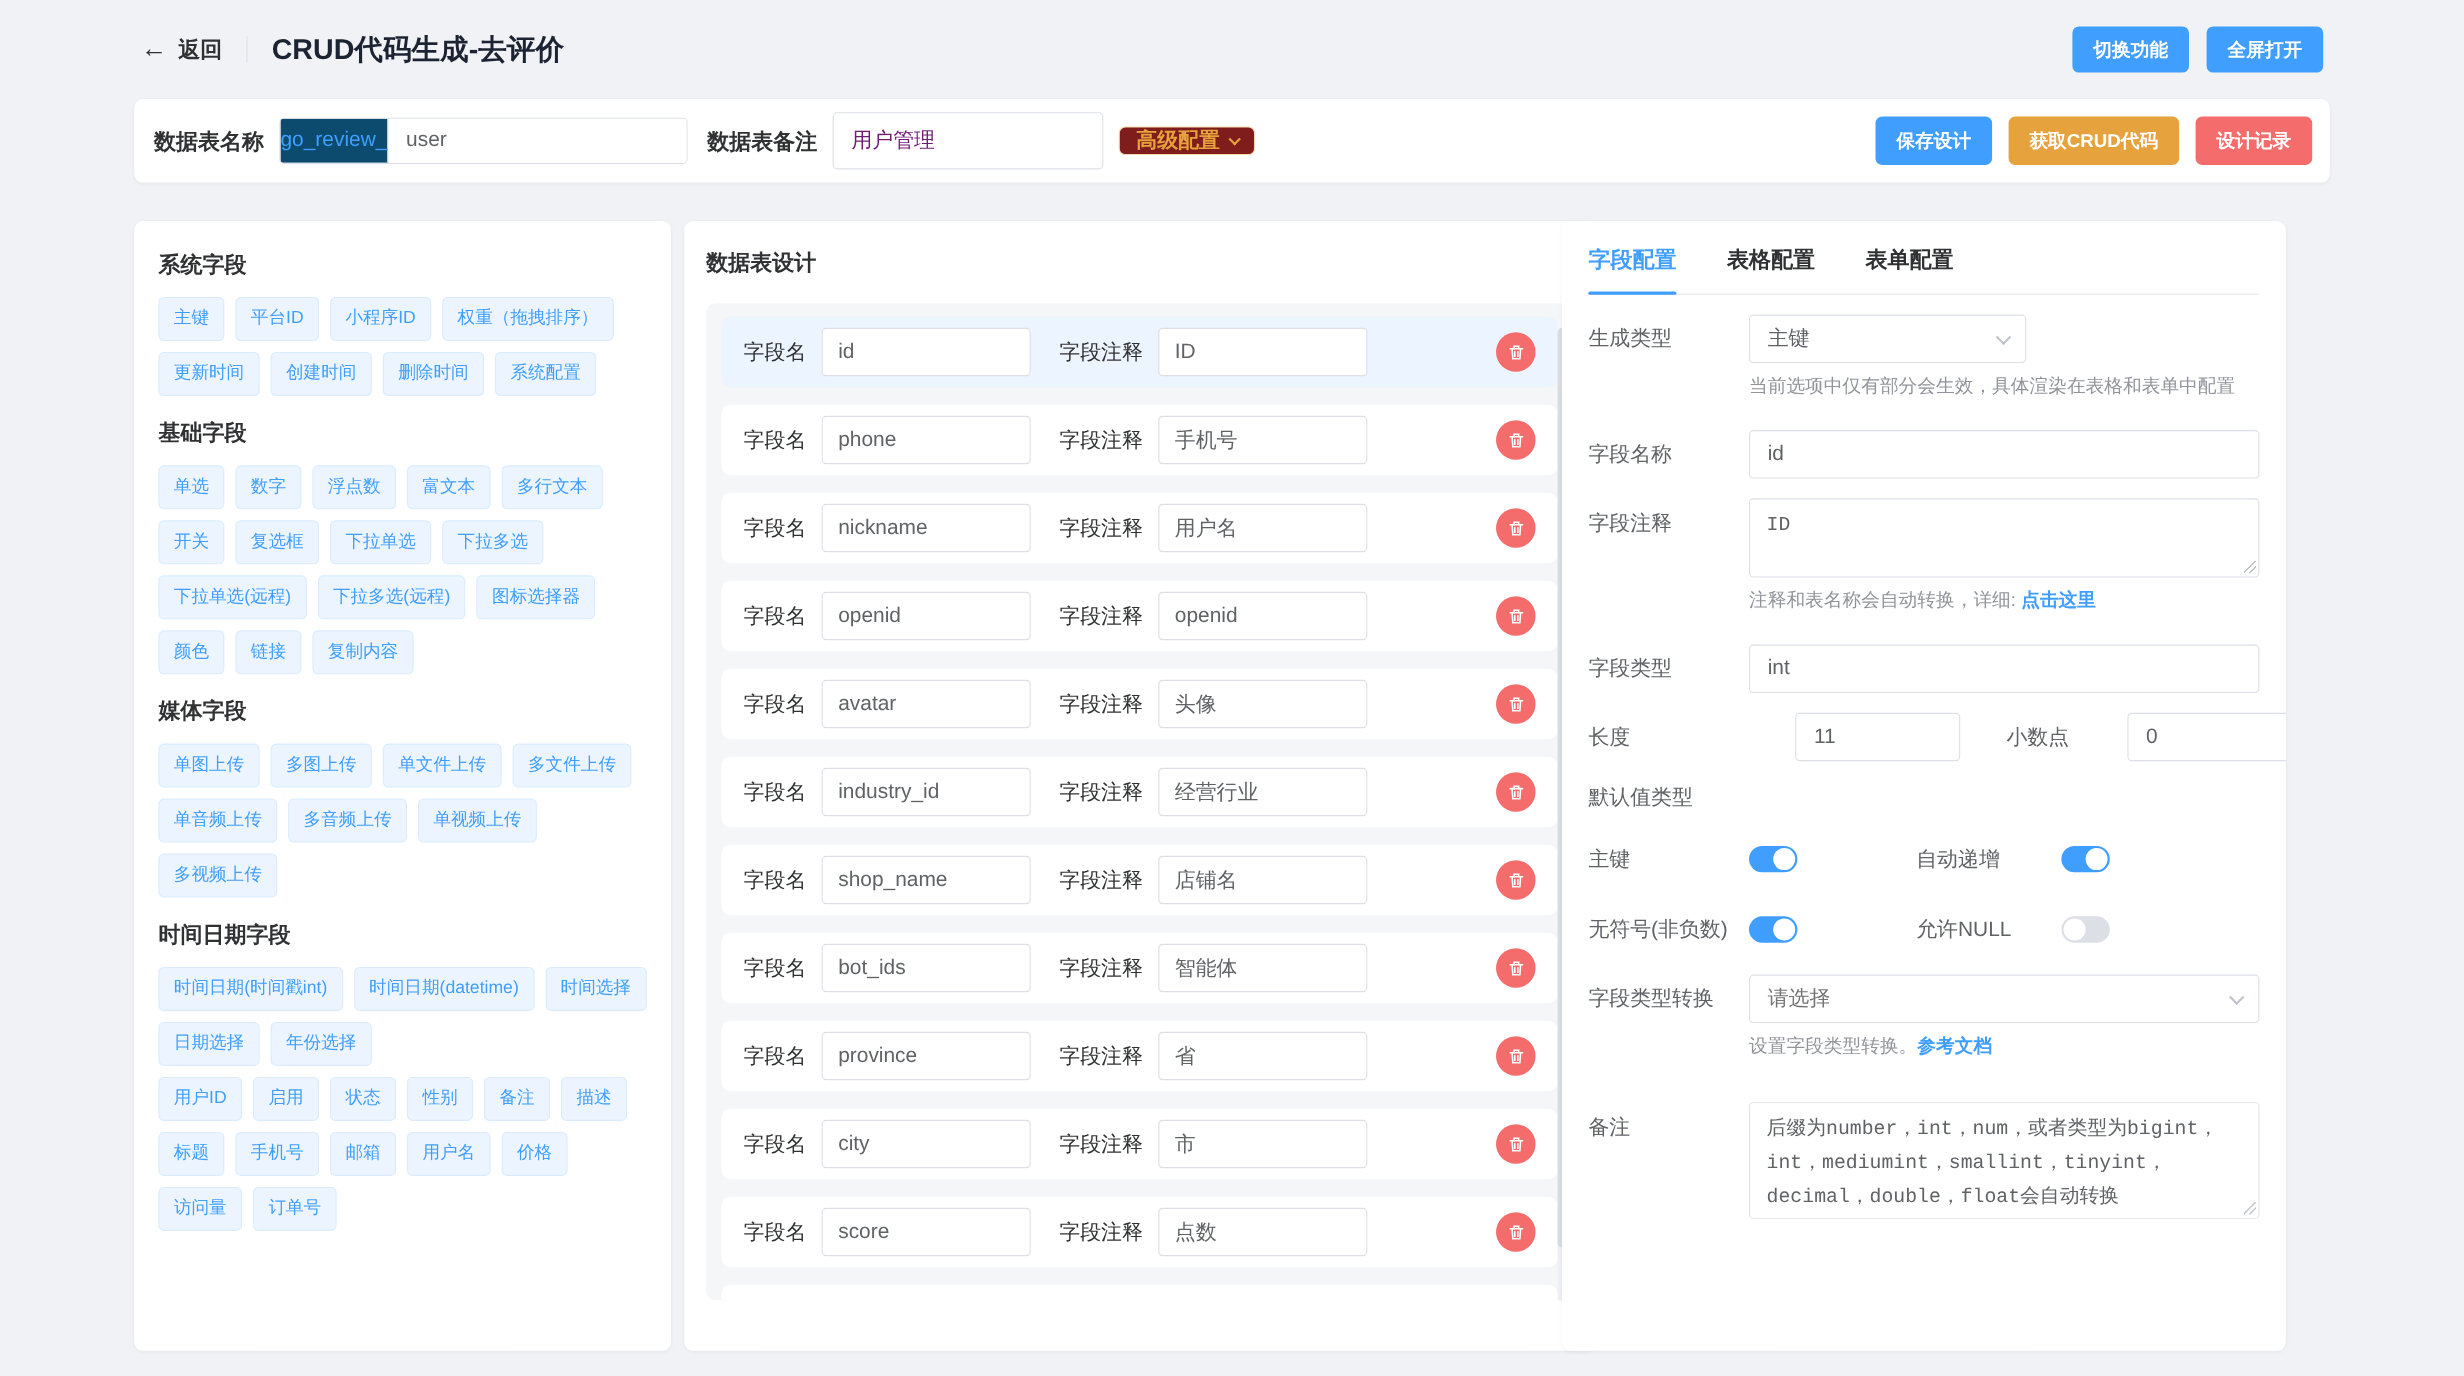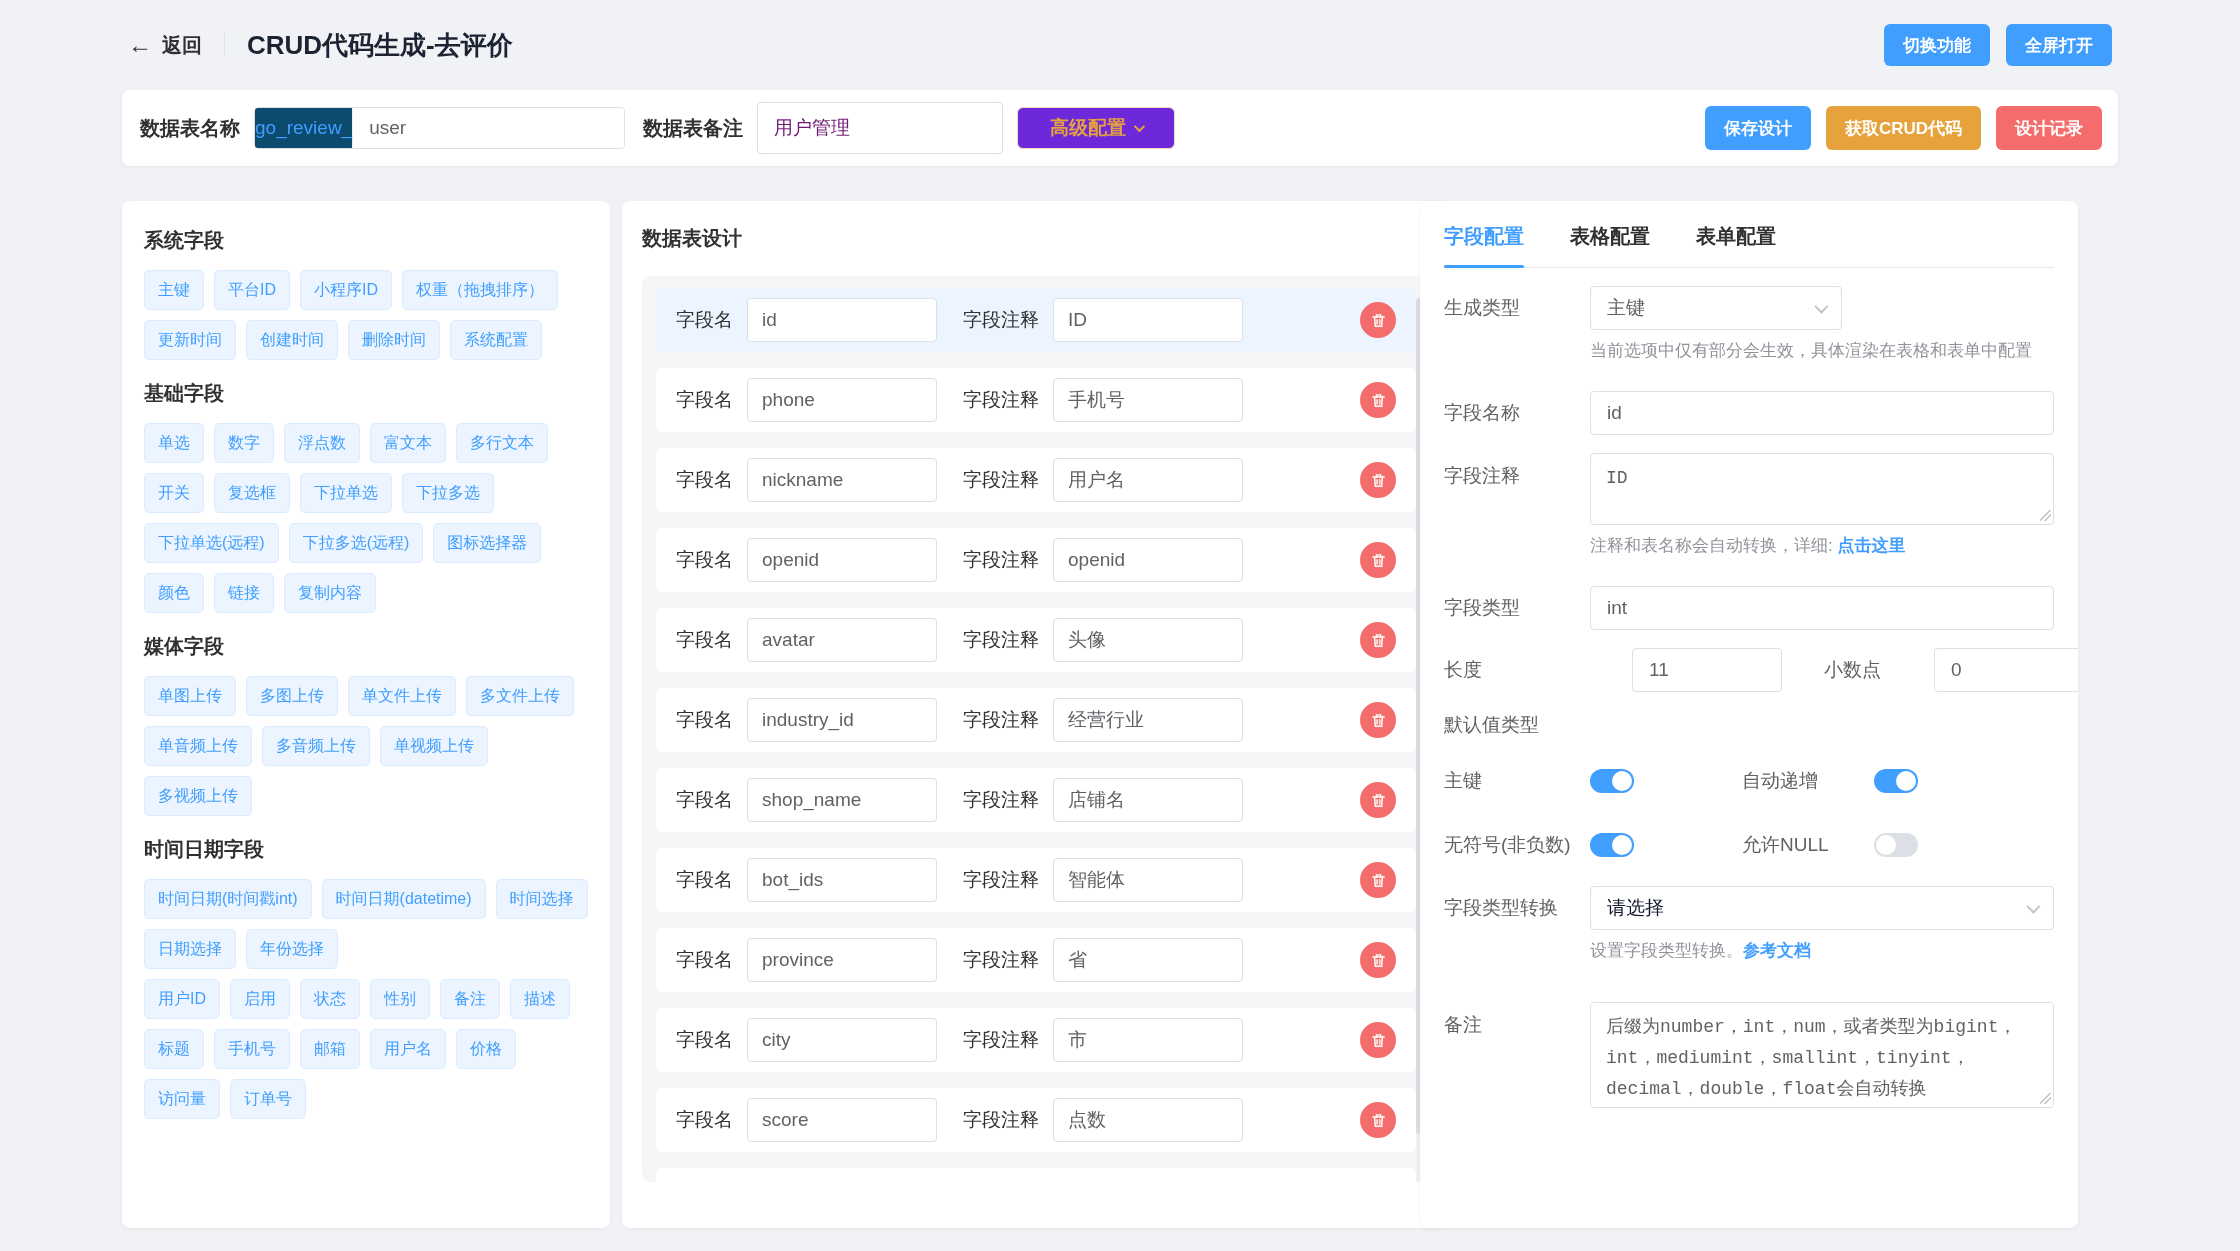--- a/index.html
+++ b/index.html
@@ -27,21 +27,21 @@
   .btn-red { background:#f56c6c; }
 
   
   .toolbar { left:122px; right:122px; top:90px; height:76px; display:flex; align-items:center; padding:0 16px 0 18px; }
   .tb-label { font-size:20px; font-weight:600; color:#303133; white-space:nowrap; }
   .name-input { display:flex; width:371px; height:42px; border:1px solid #dcdfe6; border-radius:4px; overflow:hidden; margin-left:14px; background:#fff; }
   .name-prefix { width:133px; background:#0c4a6e; color:#409eff; font-size:19px; display:flex; align-items:center; justify-content:center; border-right:1px solid #ebeef5; }
   .name-value { flex:1; border:none; outline:none; font-size:19px; color:#606266; padding:0 16px; font-family:inherit; }
   .plain-input { height:52px; border:1px solid #dcdfe6; border-radius:4px; font-size:19px; color:#701a75; padding:0 16px; outline:none; font-family:inherit; background:#fff; }
   .comment-input { width:246px; margin-left:14px; }
-  .adv-btn { margin-left:14px; height:42px; padding:0 32px; display:inline-flex; align-items:center; gap:8px; background:#6d28d9; border:1px solid #f5dab1; color:#e6a23c; border-radius:6px; font-size:19px; font-weight:600; cursor:pointer; white-space:nowrap; }
+  .adv-btn { margin-left:14px; height:26px; padding:0 15px; display:inline-flex; align-items:center; gap:8px; background:#7f1d1d; border:1px solid #f5dab1; color:#e6a23c; border-radius:6px; font-size:19px; font-weight:600; cursor:pointer; white-space:nowrap; }
   .toolbar-actions { margin-left:auto; display:flex; gap:15px; }
   .btn-lg { height:44px; }
 
   
   .chev { width:10px; height:10px; border-right:2px solid currentColor; border-bottom:2px solid currentColor; transform:rotate(45deg) translateY(-2px); display:inline-block; }
   .chev-gray { color:#c0c4cc; }
 
   
   .left-panel { left:122px; top:201px; width:488px; height:1027px; padding:20px 22px; overflow:hidden; }
   .section-title { font-size:20px; font-weight:700; color:#303133; margin:20px 0 16px; }
@@ -69,21 +69,21 @@
   .tab { font-size:20px; font-weight:600; color:#303133; padding-bottom:17px; cursor:pointer; position:relative; }
   .tab.active { color:#409eff; }
   .tab.active::after { content:""; position:absolute; left:0; right:0; bottom:-1px; height:3px; background:#409eff; border-radius:2px; }
 
   .form-row { display:flex; align-items:center; }
   .form-label { width:146px; flex:none; font-size:19px; color:#606266; }
   .form-label.top { align-self:flex-start; padding-top:10px; }
   .ctrl { flex:1; position:relative; }
   .select-box { height:44px; border:1px solid #dcdfe6; border-radius:4px; background:#fff; display:flex; align-items:center; padding:0 16px; font-size:19px; color:#606266; cursor:pointer; }
   .select-box .chev { margin-left:auto; }
-  .select-box.placeholder { color:#0f172a; }
+  .select-box.placeholder { color:#737373; }
   .inp { width:100%; height:44px; border:1px solid #dcdfe6; border-radius:4px; font-size:19px; color:#606266; padding:0 16px; outline:none; font-family:inherit; background:#fff; }
   .hint { font-size:17px; color:#909399; margin:9px 0 0 146px; line-height:1.4; }
   .link { color:#409eff; font-weight:700; cursor:pointer; }
   .ta-wrap { position:relative; }
   textarea.ta { width:100%; border:1px solid #dcdfe6; border-radius:4px; padding:9px 15px; font-size:18px; color:#606266; font-family:"Liberation Mono","DejaVu Sans Mono",monospace; resize:none; outline:none; line-height:1.7; background:#fff; display:block; }
   .ta-corner { position:absolute; right:3px; bottom:4px; width:11px; height:11px; background:linear-gradient(135deg, transparent 45%, #c0c4cc 45%, #c0c4cc 52%, transparent 52%, transparent 68%, #c0c4cc 68%, #c0c4cc 75%, transparent 75%); pointer-events:none; }
 
   .switch { width:44px; height:24px; border-radius:12px; background:#dcdfe6; position:relative; cursor:pointer; flex:none; }
   .switch::after { content:""; position:absolute; top:2px; left:2px; width:20px; height:20px; border-radius:50%; background:#fff; }
   .switch.on { background:#409eff; }

